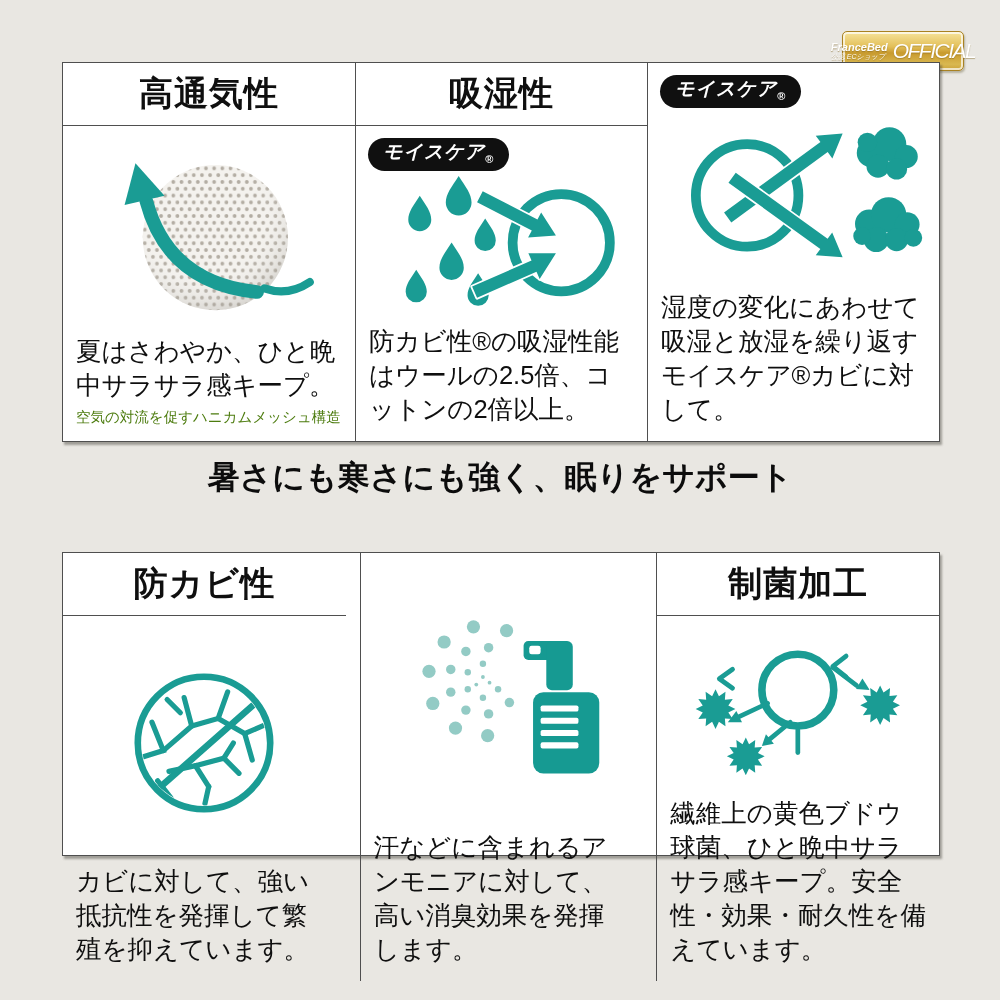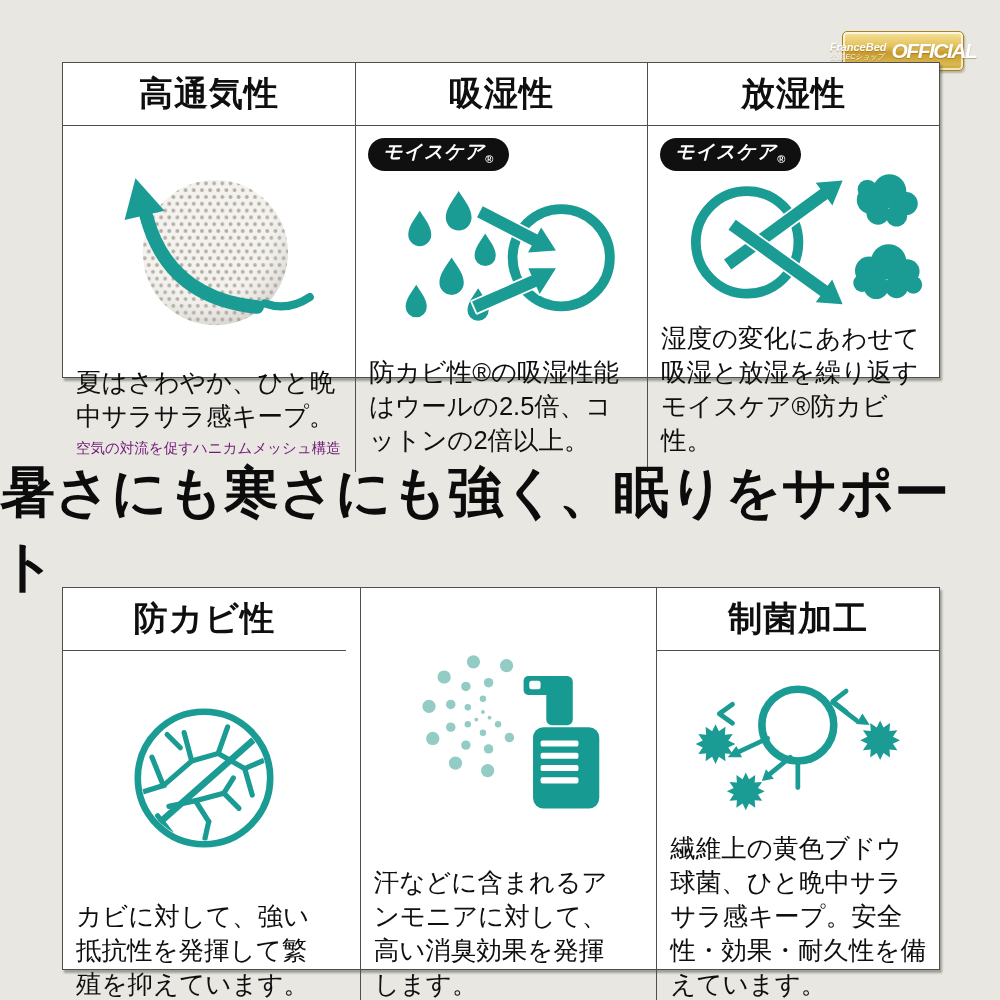--- a/index.html
+++ b/index.html
@@ -17,59 +17,59 @@
     border-radius:5px;
     background:linear-gradient(180deg,#f6e49c 0%,#e3c05a 38%,#c89a2e 55%,#d9b850 85%,#caa23a 100%);
     border:1px solid #a98222;
     box-shadow:inset 0 0 0 2px rgba(255,255,255,.7), 1px 2px 2px rgba(90,80,40,.35);
     display:flex;align-items:center;justify-content:center;gap:5px;color:#fff;
   }
   .badge-left{display:flex;flex-direction:column;line-height:1.05;text-align:left;}
   .badge-brand{font-size:11px;font-weight:bold;font-style:italic;text-shadow:0 1px 1px rgba(120,90,20,.5);}
   .badge-sub{font-size:7px;font-style:italic;text-shadow:0 1px 1px rgba(120,90,20,.5);}
   .badge-official{
-    font-size:21px;font-weight:bold;font-style:italic;letter-spacing:-1.5px;
+    font-size:21px;font-weight:normal;font-style:italic;letter-spacing:-1.5px;
     text-shadow:0 1px 1px rgba(120,90,20,.45);
   }
 
   
   .ftable{
     position:absolute;left:62px;width:878px;background:#fff;
     border:1px solid #4f4f4f;
     box-shadow:2px 3px 2px rgba(70,68,60,.45);
     display:grid;grid-template-columns:1fr 1fr 1fr;
     box-sizing:border-box;
   }
-  .ftable.top{top:62px;height:316px;}
-  .ftable.bottom{top:587px;height:383px;gap:14px;}
+  .ftable.top{top:62px;height:380px;}
+  .ftable.bottom{top:552px;height:304px;gap:14px;}
   .cell{display:flex;flex-direction:column;min-width:0;}
   .cell + .cell{border-left:1px solid #4f4f4f;}
   .cell-header{
     flex:0 0 62px;border-bottom:1px solid #4f4f4f;
     display:flex;align-items:center;justify-content:center;
     font-size:34px;font-weight:bold;letter-spacing:1px;color:#0f0f0f;
   }
   .cell-body{flex:1;display:flex;flex-direction:column;padding:6px 13px 14px;position:relative;min-height:0;}
   .icon-zone{flex:1;display:flex;align-items:center;justify-content:center;min-height:0;}
   .has-pill .icon-zone{padding-top:22px;}
   .pill{
     position:absolute;top:12px;left:12px;z-index:2;
     background:#101010;color:#fff;border-radius:18px;
     padding:4px 15px 6px;font-size:19px;font-weight:bold;font-style:italic;
     letter-spacing:1px;line-height:1;white-space:nowrap;
   }
   .pill .reg{font-size:11px;font-style:normal;vertical-align:sub;}
   .cell-text{margin:0;font-size:25.5px;line-height:1.33;color:#0f0f0f;}
-  .cell-subtext{margin:5px 0 0;font-size:14.5px;color:#701a75;white-space:nowrap;}
+  .cell-subtext{margin:5px 0 0;font-size:14.5px;color:#4d7c0f;white-space:nowrap;}
 
   
   .headline{
-    position:absolute;top:456px;left:0;width:1000px;margin:0;
+    position:absolute;top:456px;left:0;width:1000px;margin:0;text-align:center;
     font-family:"Liberation Serif","DejaVu Serif",serif;
-    font-weight:bold;font-size:55px;color:#0c0c0c;letter-spacing:0;
+    font-weight:bold;font-size:32px;color:#0c0c0c;letter-spacing:0;
   }
 
   svg{display:block;}
 </style>
 </head>
 <body>
 
 <div class="canvas">
 
   <div class="official-badge">
@@ -128,21 +128,20 @@
             <circle cx="212" cy="98" r="55" fill="none" stroke="#1a9c94" stroke-width="11"></circle>
             <polygon points="123.2,39.8 185.1,71.8 189.3,63.8 206,90 174.5,92.2 178.7,84.2 116.8,52.2" fill="#1a9c94" stroke="#ffffff" stroke-width="4" paint-order="stroke" stroke-linejoin="round"></polygon>
             <polygon points="111.2,147.6 178.4,118.1 174.8,109.9 206,110 187.6,139.1 184.0,130.9 116.8,160.4" fill="#1a9c94" stroke="#ffffff" stroke-width="4" paint-order="stroke" stroke-linejoin="round"></polygon>
           </svg>
         </div>
         <p class="cell-text">防カビ性®の吸湿性能はウールの2.5倍、コットンの2倍以上。</p>
       </div>
     </div>
 
     <div class="cell">
-      <div class="cell-header">放湿性</div>
       <div class="cell-body has-pill">
         <div class="pill"><span>モイスケア</span><span class="reg">®</span></div>
         <div class="icon-zone">
           <svg width="264" height="168" viewBox="0 0 290 190">
             <circle cx="92" cy="100" r="58" fill="none" stroke="#1a9c94" stroke-width="11"></circle>
             <polygon points="65.9,119.4 174.9,39.7 169.6,32.4 200,30 188.4,58.2 183.1,50.9 74.1,130.6" fill="#1a9c94" stroke="#ffffff" stroke-width="4" paint-order="stroke" stroke-linejoin="round"></polygon>
             <polygon points="79.1,74.3 183.0,149.1 188.2,141.8 200,170 169.6,167.8 174.8,160.5 70.9,85.7" fill="#1a9c94" stroke="#ffffff" stroke-width="4" paint-order="stroke" stroke-linejoin="round"></polygon>
             <g fill="#1a9c94">
               <circle cx="232" cy="52" r="16"></circle>
                 <circle cx="253" cy="42" r="19"></circle>
@@ -155,21 +154,21 @@
               <circle cx="230" cy="132" r="16"></circle>
                 <circle cx="252" cy="122" r="20"></circle>
               <circle cx="273" cy="133" r="14"></circle>
                 <circle cx="238" cy="150" r="14"></circle>
               <circle cx="261" cy="150" r="13"></circle>
                 <circle cx="280" cy="148" r="10"></circle>
               <circle cx="222" cy="146" r="10"></circle>
             </g>
           </svg>
         </div>
-        <p class="cell-text">湿度の変化にあわせて吸湿と放湿を繰り返すモイスケア®防カビ性。</p>
+        <p class="cell-text">湿度の変化にあわせて吸湿と放湿を繰り返すモイスケア®カビに対して。</p>
       </div>
     </div>
   </div>
 
   <h1 class="headline">暑さにも寒さにも強く、眠りをサポート</h1>
 
   <div class="ftable bottom">
 
     <div class="cell">
       <div class="cell-header">防カビ性</div>

